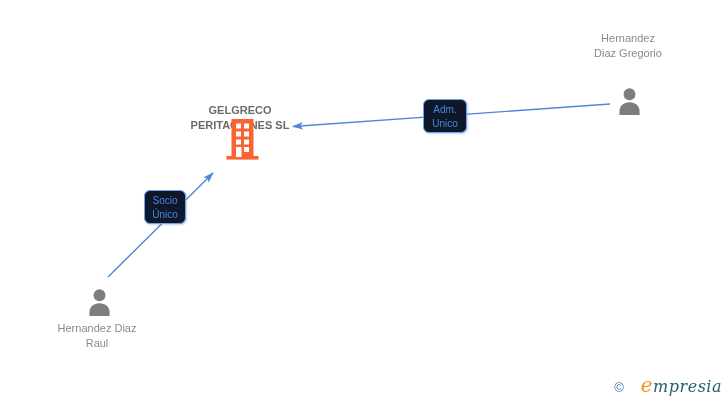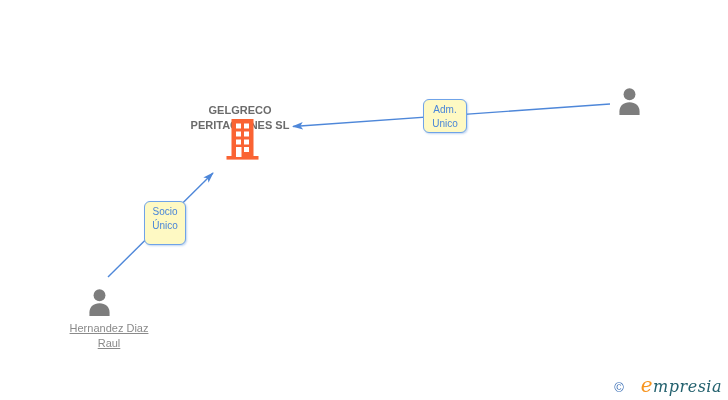--- a/index.html
+++ b/index.html
@@ -10,33 +10,33 @@
     overflow:hidden;
     font-family:"Liberation Sans", sans-serif;
   }
   
   .edges{position:absolute;left:0;top:0;width:728px;height:400px;z-index:1;}
   .edge-line{stroke:var(--edge-blue,#4e87d9);stroke-width:1.4;fill:none;}
   .edge-arrow{fill:var(--edge-blue,#4e87d9);}
   
   .rel-box{
     position:absolute;z-index:3;
-    background:#fef9c3;
+    background:#0f172a;
     border:1px solid var(--label-border-blue,#6fa3e8);
     border-radius:6px;
     box-shadow:1px 1px 2px rgba(74,134,216,0.35);
     color:var(--label-text-blue,#4a86d8);
     font-size:10px;line-height:14px;
     text-align:center;
     box-sizing:border-box;
     padding-top:3px;
     cursor:pointer;
   }
   .rel-box.adm{left:423px;top:99px;width:44px;height:34px;}
-  .rel-box.socio{left:144px;top:201px;width:42px;height:44px;}
+  .rel-box.socio{left:144px;top:190px;width:42px;height:34px;}
   
   .company-title{
     position:absolute;z-index:2;
     left:180px;top:83px;width:120px;
     text-align:center;
     font-size:11px;font-weight:bold;line-height:15px;
     color:var(--company-title-gray,#6b6b6b);
     margin-top:20px;
   }
   .building{position:absolute;z-index:2;left:226px;top:119px;cursor:pointer;}
@@ -47,21 +47,21 @@
   .person-icon .solid{fill:var(--person-gray,#7d7d7d);}
   .person-icon.gregorio{left:614px;top:86px;}
   .person-icon.raul{left:84px;top:287px;}
   .person-name{
     position:absolute;z-index:2;
     text-align:center;
     font-size:11px;line-height:15px;
     color:var(--person-name-gray,#8a8a8a);
   }
   .person-name.gregorio{left:594px;top:31px;width:68px;}
-  .person-name.raul{left:64px;top:321px;width:90px;text-decoration:underline;}
+  .person-name.raul{left:52px;top:321px;width:90px;}
   
   .logo{
     position:absolute;z-index:2;
     right:6px;bottom:3px;
     display:flex;align-items:baseline;gap:5px;
     cursor:pointer;
   }
   .logo .copy{
     color:var(--logo-copyright-blue,#3b6fb5);
     font-size:13px;
@@ -104,20 +104,21 @@
     <rect class="win" x="18" y="12.5" width="5" height="5"></rect>
     <rect class="win" x="10" y="20.5" width="5" height="5"></rect>
     <rect class="win" x="18" y="20.5" width="5" height="5"></rect>
     <rect class="win" x="10" y="28" width="5.5" height="10"></rect>
     <rect class="win" x="18" y="28" width="5" height="5"></rect>
   </svg>
 
   <div class="rel-box adm">Adm. Unico</div>
   <div class="rel-box socio">Socio Único</div>
 
+  <div class="person-name gregorio">Hernandez Diaz Gregorio</div>
   <svg class="person-icon gregorio" width="31" height="32" viewBox="0 0 24 24">
     <circle class="solid" cx="12" cy="6" r="4.6"></circle>
     <path class="solid" d="M12 12.2 C7.4 12.2 4.2 14.9 4.2 19.4 L4.2 22 L19.8 22 L19.8 19.4 C19.8 14.9 16.6 12.2 12 12.2 Z"></path>
   </svg>
 
   <svg class="person-icon raul" width="31" height="32" viewBox="0 0 24 24">
     <circle class="solid" cx="12" cy="6" r="4.6"></circle>
     <path class="solid" d="M12 12.2 C7.4 12.2 4.2 14.9 4.2 19.4 L4.2 22 L19.8 22 L19.8 19.4 C19.8 14.9 16.6 12.2 12 12.2 Z"></path>
   </svg>
   <div class="person-name raul">Hernandez Diaz Raul</div>

